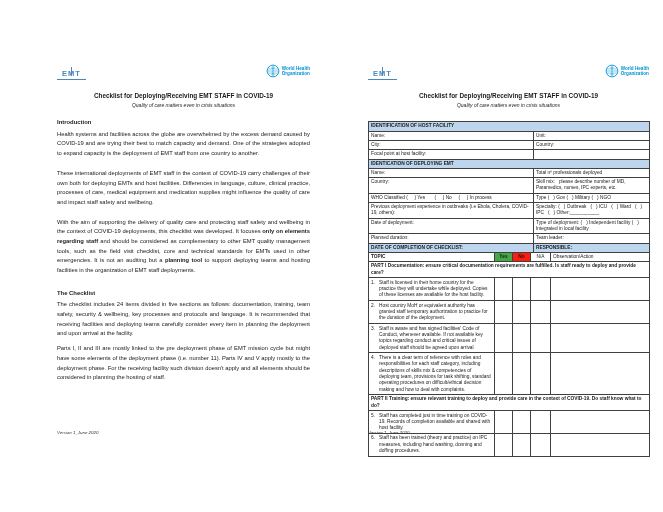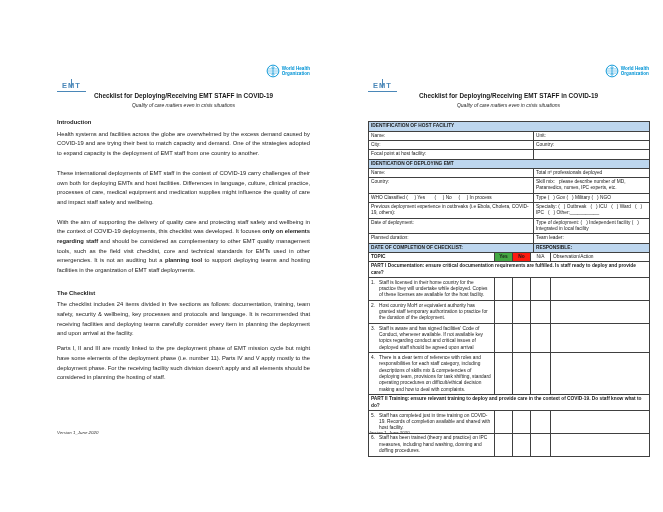--- a/index.html
+++ b/index.html
@@ -11,21 +11,21 @@
     -webkit-font-smoothing:antialiased;
   }
   .page{position:absolute;top:64px;height:400px;}
   .page-left{left:57px;width:253px;}
   .page-right{left:368px;width:281px;}
 
   
   .logo-row{display:flex;justify-content:space-between;align-items:flex-start;height:20px;}
   .emt-logo{
     color:#4a87b8;font-weight:bold;font-size:7.5px;letter-spacing:1px;
-    border-bottom:1.4px solid #4a87b8;padding:1px 5px 1px 5px;margin-top:16px;
+    border-bottom:1.4px solid #4a87b8;padding:1px 5px 1px 5px;margin-top:4px;
     position:relative;font-family:"Liberation Sans",sans-serif;
   }
   .emt-logo:before{content:"";position:absolute;left:50%;top:-1px;width:1px;height:9px;background:#4a87b8;}
   .who-logo{display:flex;align-items:center;gap:2px;}
   .who-text{color:#0093d5;font-size:4.6px;font-weight:bold;line-height:1.15;}
   .doc-title{text-align:center;font-weight:bold;font-size:6.4px;margin-top:8px;line-height:1.2;}
   .doc-subtitle{text-align:center;font-style:italic;font-size:5px;margin-top:2.5px;color:#222;}
 
   
   .heading{font-weight:bold;font-size:5.9px;margin-top:11px;}

